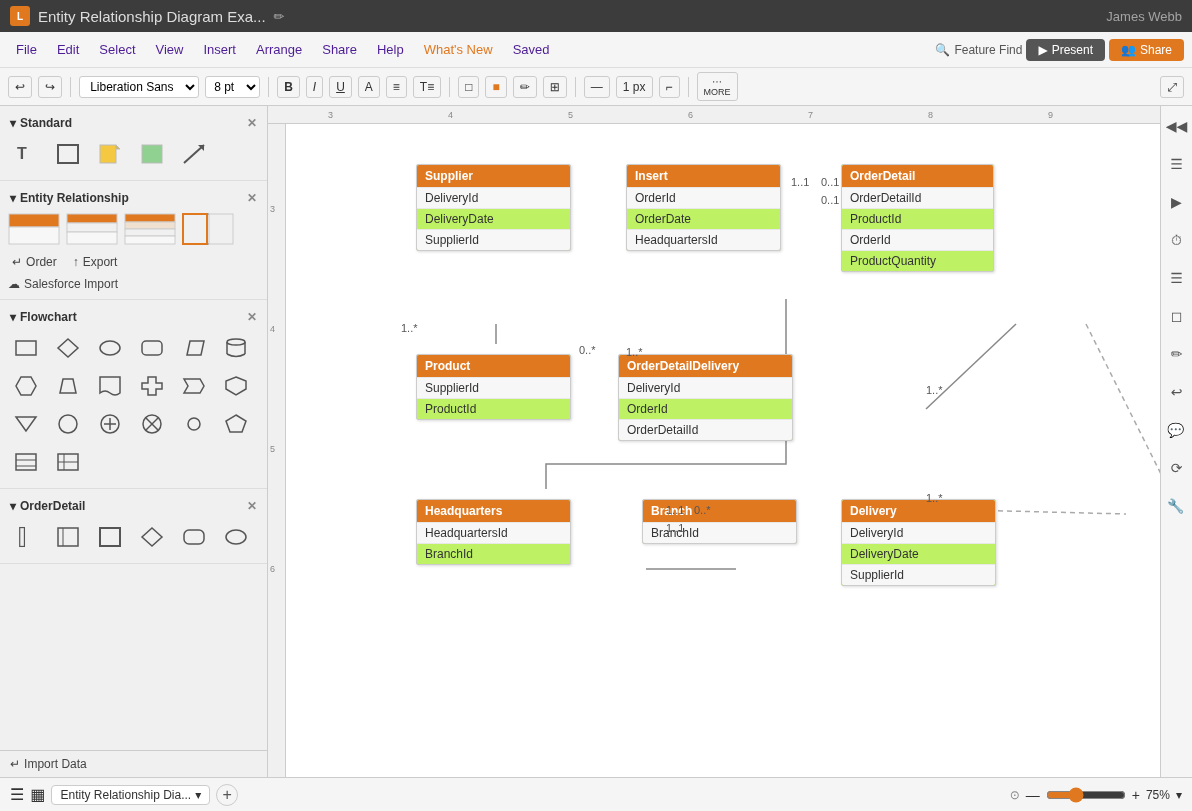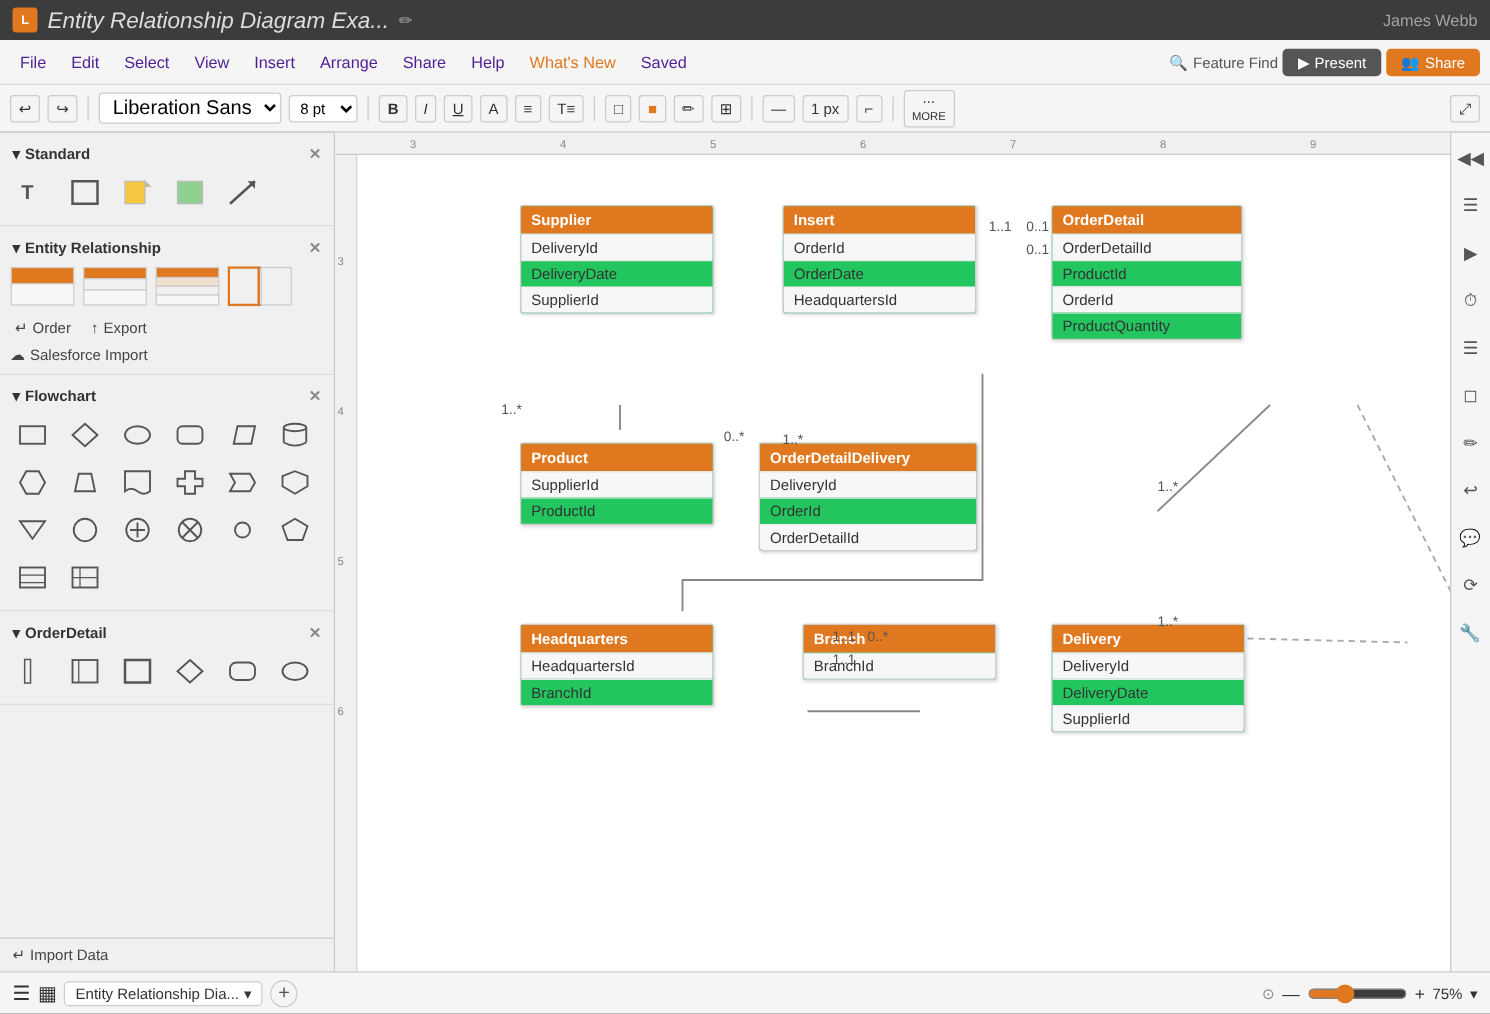--- a/index.html
+++ b/index.html
@@ -10,21 +10,21 @@
       height: 32px;
       background: #3c3c3c;
       display: flex;
       align-items: center;
       padding: 0 10px;
       color: #fff;
       justify-content: space-between;
     }
     #titlebar .left { display: flex; align-items: center; gap: 8px; }
     #titlebar .left .app-icon { width: 20px; height: 20px; background: #e07820; border-radius: 3px; display: flex; align-items: center; justify-content: center; color: #fff; font-size: 10px; font-weight: bold; }
-    #titlebar .title { color: #ddd; font-size: 18px; font-style: italic; }
+    #titlebar .title { color: #ddd; font-size: 15px; }
     #titlebar .edit-icon { color: #aaa; font-size: 13px; cursor: pointer; }
     #titlebar .user { color: #a3a3a3; font-size: 13px; }
 
     
     #menubar {
       height: 36px;
       background: #f5f5f5;
       display: flex;
       align-items: center;
       padding: 0 8px;
@@ -87,21 +87,21 @@
       border-radius: 3px;
       padding: 3px 6px;
       font-size: 12px;
       cursor: pointer;
       color: #333;
     }
     .font-select {
       border: 1px solid #ccc;
       border-radius: 3px;
       padding: 2px 6px;
-      font-size: 16px;
+      font-size: 12px;
       background: #fff;
       min-width: 120px;
     }
     .size-select {
       border: 1px solid #ccc;
       border-radius: 3px;
       padding: 2px 4px;
       font-size: 12px;
       background: #fff;
       width: 55px;
@@ -309,21 +309,21 @@
       display: flex;
       align-items: center;
       gap: 4px;
     }
 
     
     .erd-table {
       position: absolute;
       border: 1px solid #ccc;
       border-radius: 2px;
-      background: #22c55e;
+      background: #bef264;
       box-shadow: 1px 1px 3px rgba(0,0,0,0.15);
       min-width: 150px;
       font-size: 12px;
     }
     .erd-table-header {
       background: #e07820;
       color: #fff;
       padding: 4px 8px;
       font-weight: bold;
       font-size: 12px;
@@ -785,21 +785,21 @@
         <div class="erd-table-row alt">OrderId</div>
         <div class="erd-table-row">ProductQuantity</div>
       </div>
 
       <div class="erd-table" style="left:130px;top:230px;width:155px;">
         <div class="erd-table-header">Product</div>
         <div class="erd-table-row alt">SupplierId</div>
         <div class="erd-table-row">ProductId</div>
       </div>
 
-      <div class="erd-table" style="left:321px;top:230px;width:175px;">
+      <div class="erd-table" style="left:332px;top:230px;width:175px;">
         <div class="erd-table-header">OrderDetailDelivery</div>
         <div class="erd-table-row alt">DeliveryId</div>
         <div class="erd-table-row">OrderId</div>
         <div class="erd-table-row alt">OrderDetailId</div>
       </div>
 
       <div class="erd-table" style="left:130px;top:375px;width:155px;">
         <div class="erd-table-header">Headquarters</div>
         <div class="erd-table-row alt">HeadquartersId</div>
         <div class="erd-table-row">BranchId</div>

